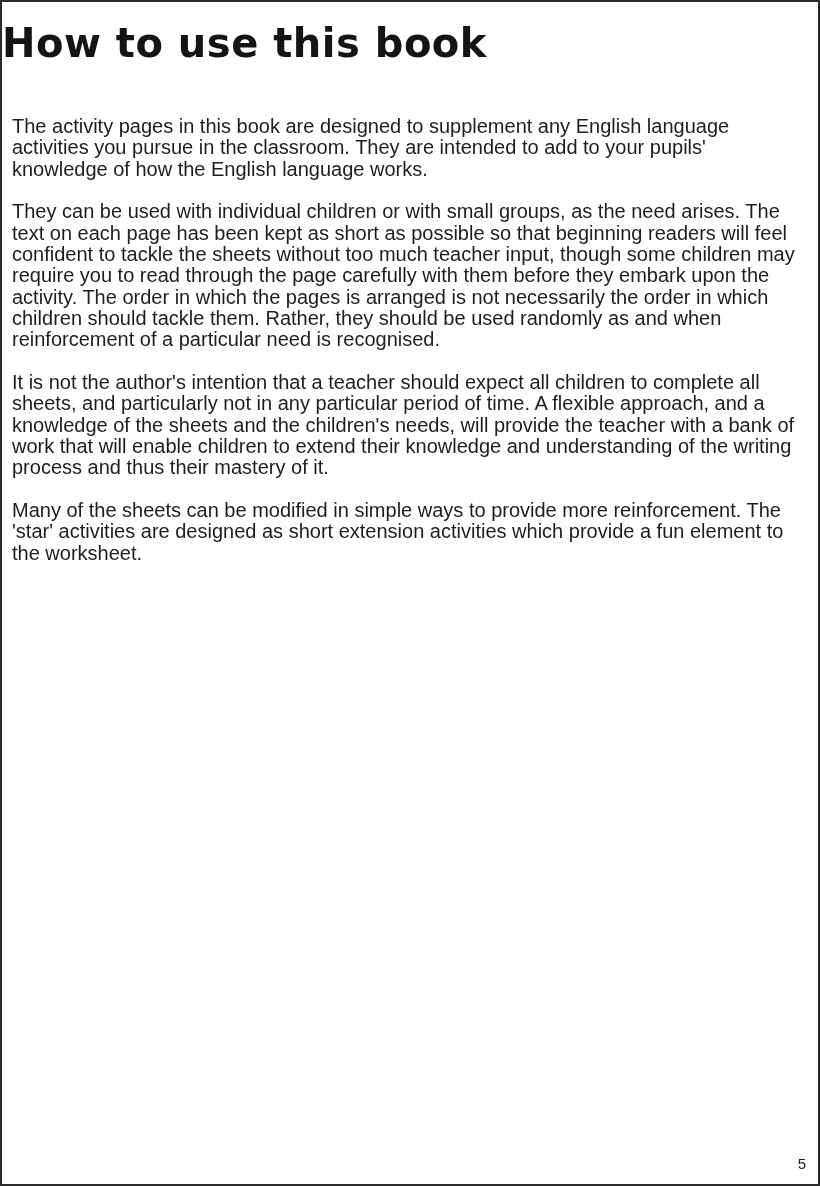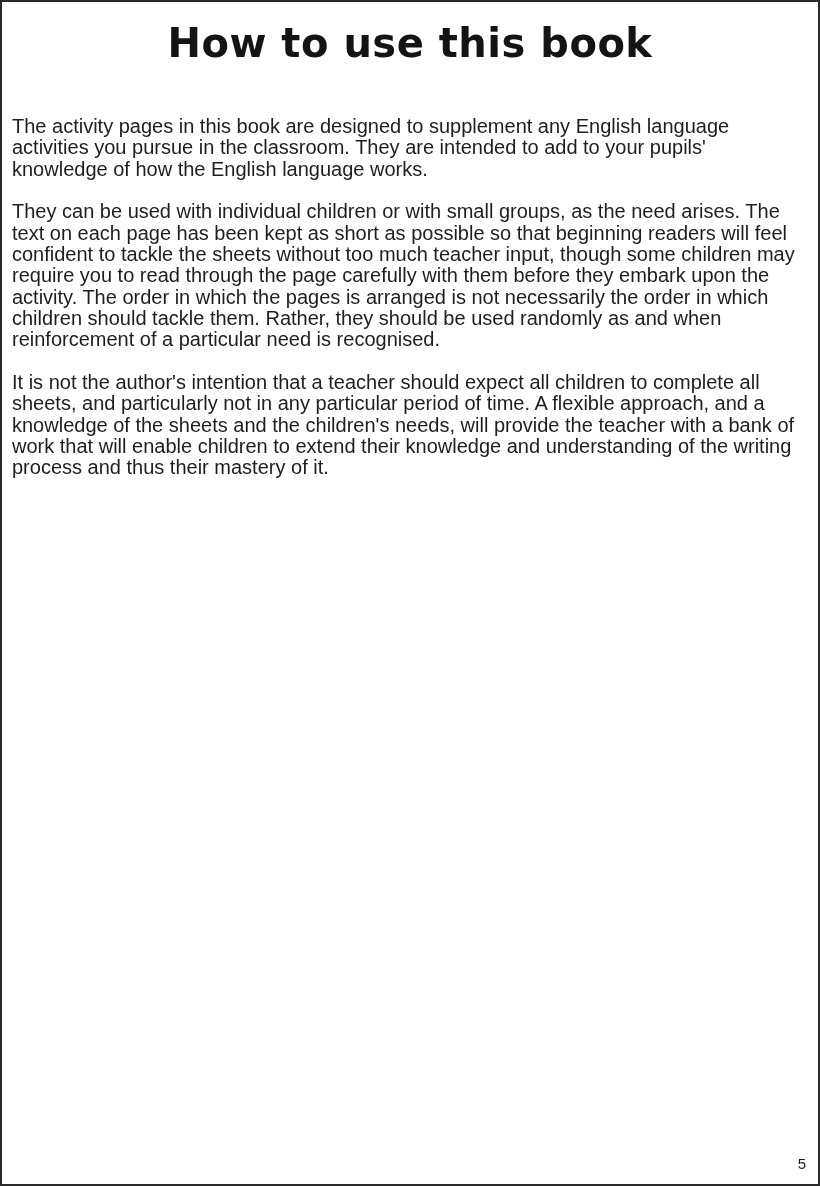--- a/index.html
+++ b/index.html
@@ -11,21 +11,20 @@
       height: 1186px;
       border: 2px solid #2a2a2a;
       border-top-width: 2px;
       background: #ffffff;
     }
     .title {
       position: absolute;
       top: 18px;
       left: 0;
       width: 100%;
-      text-align: center;
       font-family: "DejaVu Sans", sans-serif;
       font-weight: bold;
       font-size: 40px;
       letter-spacing: 0.5px;
       color: #141414;
       margin: 0;
     }
     .body-text {
       position: absolute;
       top: 114px;
@@ -49,16 +48,17 @@
 </head>
 <body>
 
 <div class="page">
   <h1 class="title">How to use this book</h1>
 
   <div class="body-text">
     <p>The activity pages in this book are designed to supplement any English language activities you pursue in the classroom. They are intended to add to your pupils' knowledge of how the English language works.</p>
     <p>They can be used with individual children or with small groups, as the need arises. The text on each page has been kept as short as possible so that beginning readers will feel confident to tackle the sheets without too much teacher input, though some children may require you to read through the page carefully with them before they embark upon the activity. The order in which the pages is arranged is not necessarily the order in which children should tackle them. Rather, they should be used randomly as and when reinforcement of a particular need is recognised.</p>
     <p>It is not the author's intention that a teacher should expect all children to complete all sheets, and particularly not in any particular period of time. A flexible approach, and a knowledge of the sheets and the children's needs, will provide the teacher with a bank of work that will enable children to extend their knowledge and understanding of the writing process and thus their mastery of it.</p>
+    <p>Many of the sheets can be modified in simple ways to provide more reinforcement. The 'star' activities are designed as short extension activities which provide a fun element to the worksheet.</p>
   </div>
 
   <div class="page-number">5</div>
 </div>
 
 </body></html>

